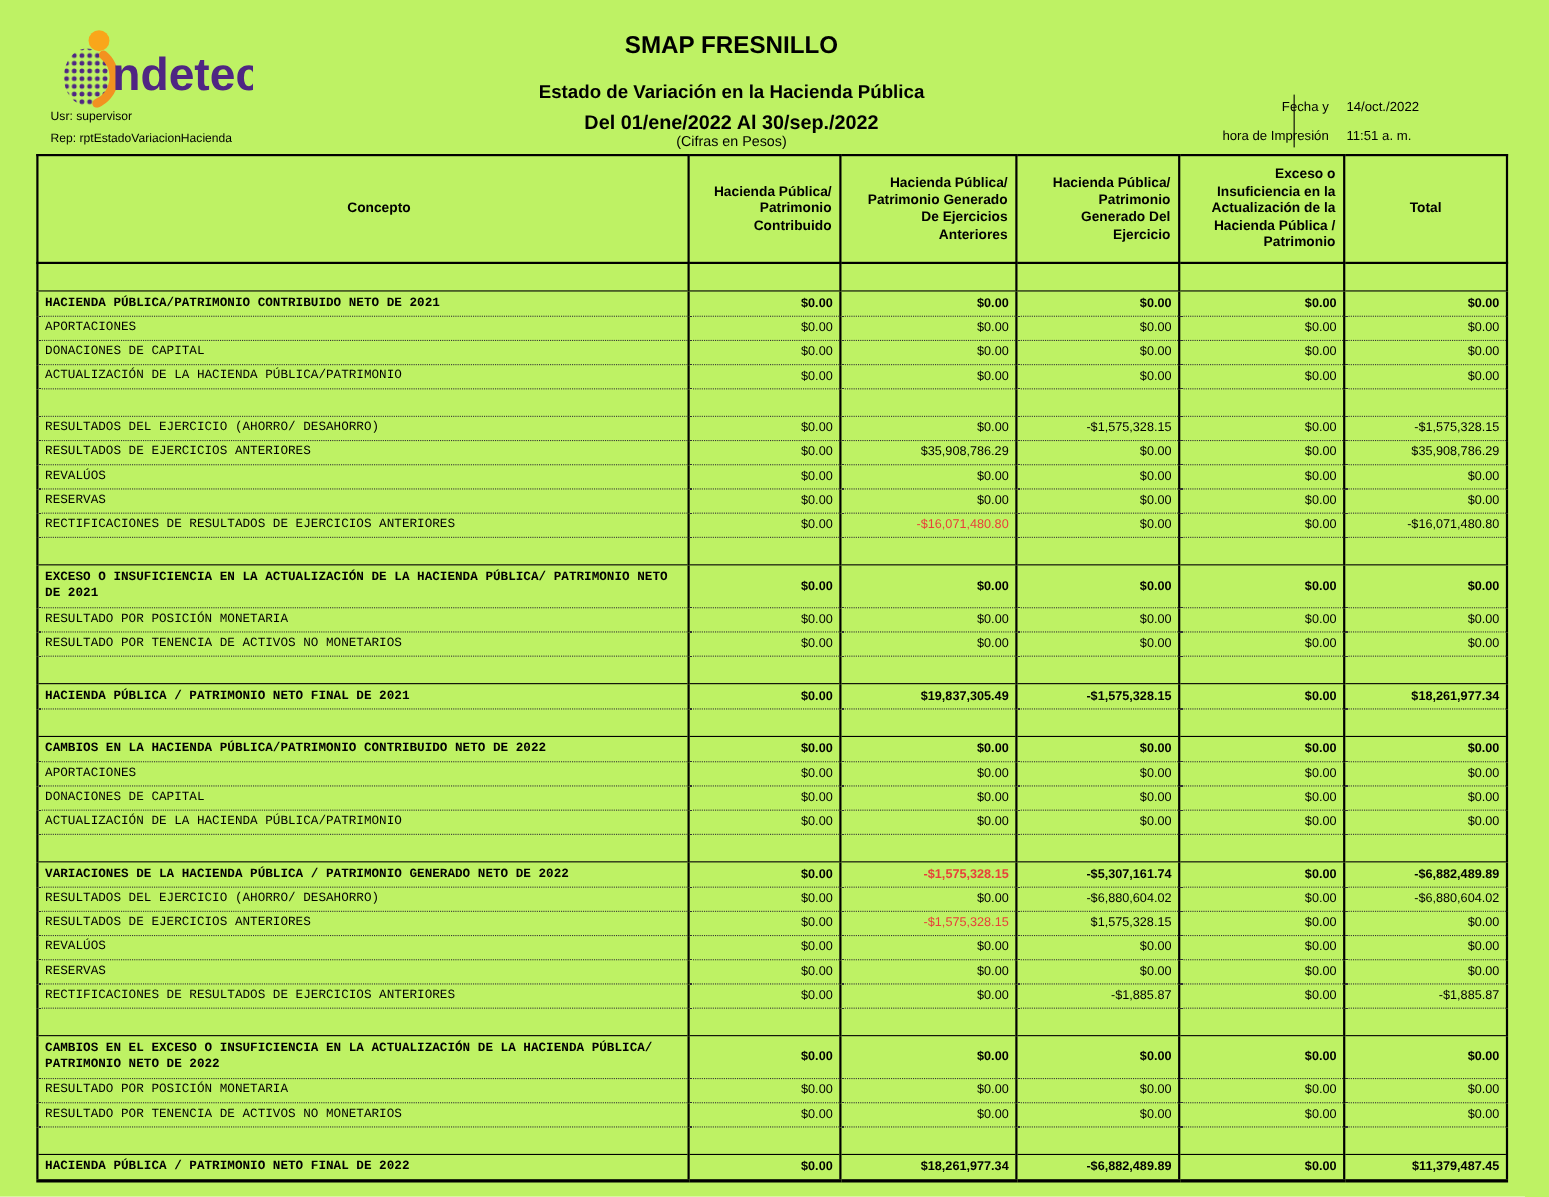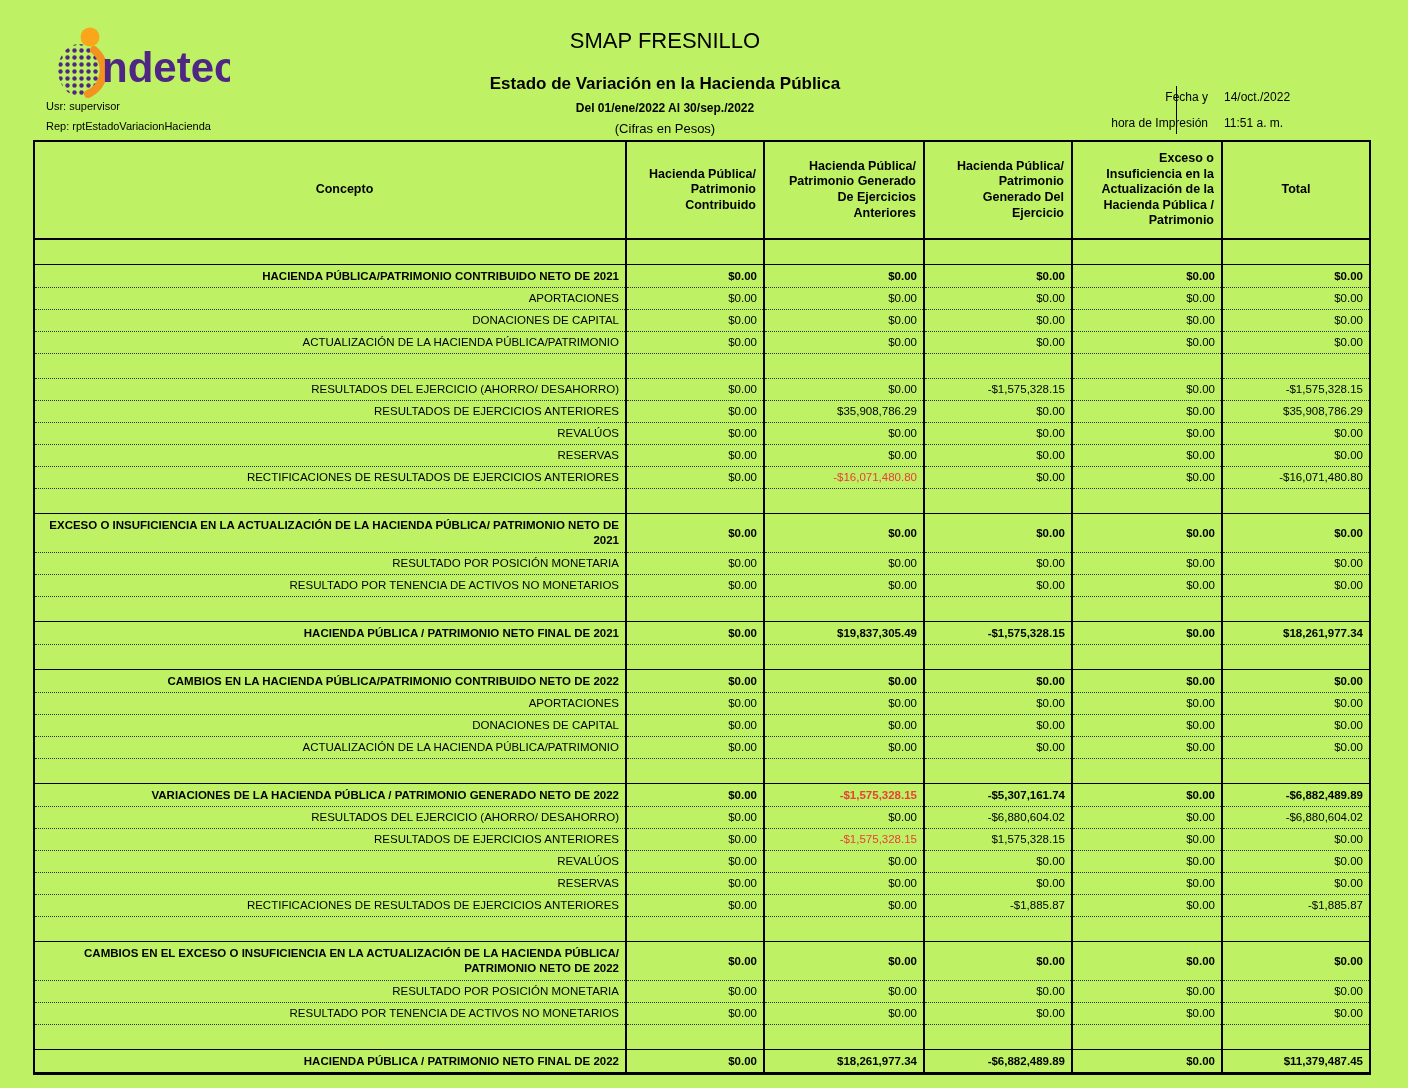--- a/index.html
+++ b/index.html
@@ -5,24 +5,24 @@
   html,body{margin:0;padding:0;background:#fff;}
   .page{
     position:relative;width:1408px;height:1088px;background:#bef264;overflow:hidden;
     font-family:"Liberation Sans",sans-serif;color:#000;
   }
   
   .logo{position:absolute;left:50px;top:26px;}
   .meta-left{position:absolute;left:46px;font-size:11px;color:#000;}
   .usr{top:100px;} .rep{top:120px;}
   .center-head{position:absolute;left:250px;width:830px;text-align:center;}
-  .org{top:28px;font-size:22px;font-weight:normal;}
+  .org{top:28px;font-size:22px;font-weight:bold;}
   .state{top:54px;font-size:17px;font-weight:bold;}
   .title{top:74px;font-size:17px;font-weight:bold;}
-  .period{top:101px;font-size:12px;font-weight:bold;}
+  .period{top:101px;font-size:18px;font-weight:bold;}
   .units{top:121px;font-size:13px;}
   .fecha-wrap{position:absolute;left:1040px;top:84px;width:330px;font-size:12px;}
   .fecha-row{display:flex;align-items:center;height:26px;}
   .fecha-row .lbl{width:168px;text-align:right;padding-right:8px;}
   .fecha-row .val{padding-left:8px;}
   .fecha-divider{position:absolute;left:1176px;top:86px;width:1px;height:48px;background:#000;}
   
   table.report{
     position:absolute;left:33px;top:140px;width:1336px;
     border-collapse:collapse;table-layout:fixed;
@@ -41,21 +41,21 @@
     border-bottom:1px dotted #333;
     font-size:11.5px;line-height:1.3;
     padding:2px 6px;vertical-align:middle;
     overflow:hidden;
   }
   tr.empty td{height:20px;}
   tr.item td{height:17px;}
   tr.section td{font-weight:bold;border-top:1px solid #000;height:18px;}
   tr.section2 td{font-weight:bold;border-top:1px solid #000;height:34px;}
   td.val{text-align:right;}
-  td.label{text-align:right;}
+  td.label{text-align:left;font-family:Liberation Mono, monospace;}
   td.indent{padding-left:50px;}
   td.red{color:#e8403a;}
   tbody tr:last-child td{border-bottom:3px solid #000;}
 </style>
 </head>
 <body>
 
 <div class="page">
 
   <div class="logo">

